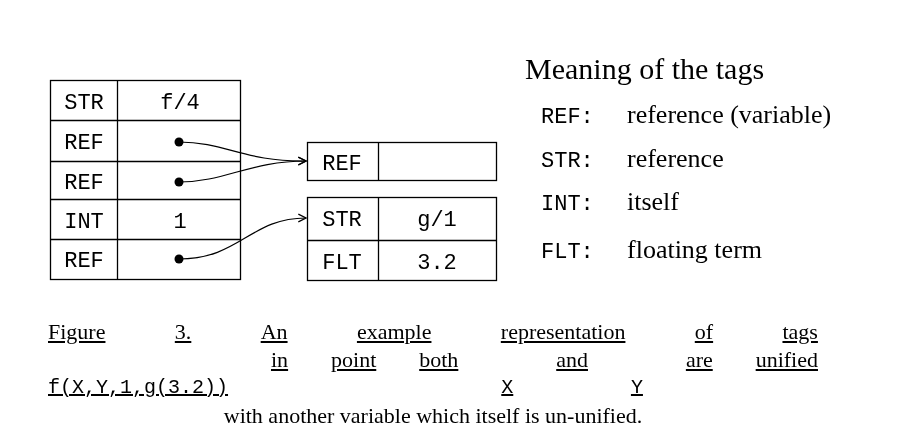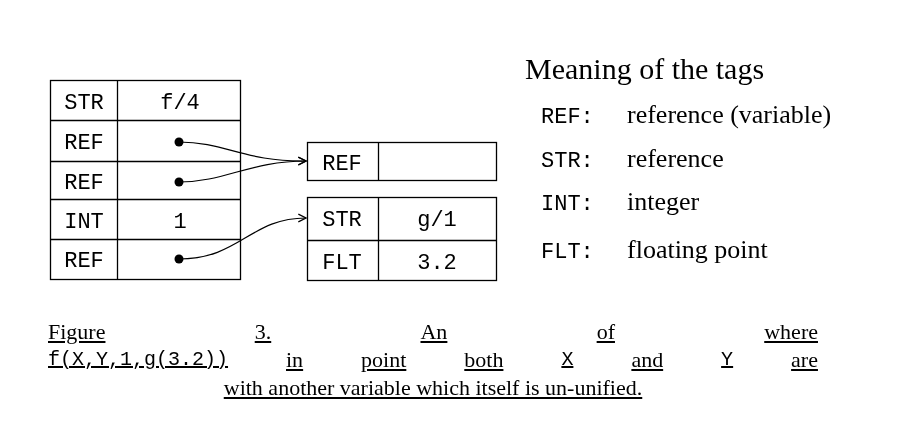--- a/index.html
+++ b/index.html
@@ -8,21 +8,21 @@
   .serif { font-family: "Liberation Serif", "DejaVu Serif", serif; }
   svg#diagram { position:absolute; left:0; top:0; }
   svg text { font-family: "Liberation Mono", "DejaVu Sans Mono", monospace; font-size:22px; fill:#000; }
   .legend { position:absolute; left:525px; top:52px; }
   .legend-title { font-size:30px; position:absolute; left:0; top:0; white-space:nowrap; }
   .legend-row { position:absolute; left:16px; white-space:nowrap; font-size:26px; }
   .legend-row .tag { font-size:22px; display:inline-block; width:86px; }
   .caption { position:absolute; left:48px; top:318px; width:770px; font-size:22px; line-height:28px;text-decoration:underline; }
   .caption .line { display:flex; justify-content:space-between; white-space:nowrap; }
   .caption .line.last { justify-content:center; }
-  .caption .m { font-size:20px; }
+  .caption .m { font-size:20px;margin-top:28px; }
 </style>
 </head>
 <body>
 
 <svg id="diagram" width="902" height="425">
   <defs>
     <marker id="arrow" viewBox="0 0 10 10" refX="9" refY="5" markerWidth="8" markerHeight="8" orient="auto">
       <path d="M1,1 L9,5 L1,9" fill="none" stroke="#000" stroke-width="1.3"></path>
     </marker>
   </defs>
@@ -74,41 +74,44 @@
 
 <div class="legend">
   <div class="legend-title serif">Meaning of the tags</div>
   <div class="legend-row" style="top:48px">
     <span class="tag mono">REF:</span><span class="serif">reference (variable)</span>
   </div>
   <div class="legend-row" style="top:92px">
     <span class="tag mono">STR:</span><span class="serif">reference</span>
   </div>
   <div class="legend-row" style="top:135px">
-    <span class="tag mono">INT:</span><span class="serif">integer</span>
+    <span class="tag mono">INT:</span><span class="serif">itself</span>
   </div>
   <div class="legend-row" style="top:183px">
-    <span class="tag mono">FLT:</span><span class="serif">floating point</span>
+    <span class="tag mono">FLT:</span><span class="serif">floating term</span>
   </div>
 </div>
 
 <div class="caption serif">
   <div class="line">
     <span>Figure</span>
     <span>3.</span>
     <span>An</span>
+    <span>example</span>
+    <span>representation</span>
     <span>of</span>
-    <span>where</span>
+    <span>tags</span>
   </div>
   <div class="line">
     <span class="mono m">f(X,Y,1,g(3.2))</span>
     <span>in</span>
     <span>point</span>
     <span>both</span>
     <span class="mono m">X</span>
     <span>and</span>
     <span class="mono m">Y</span>
     <span>are</span>
+    <span>unified</span>
   </div>
   <div class="line last">
     <span>with another variable which itself is un-unified.</span>
   </div>
 </div>
 
 </body></html>

